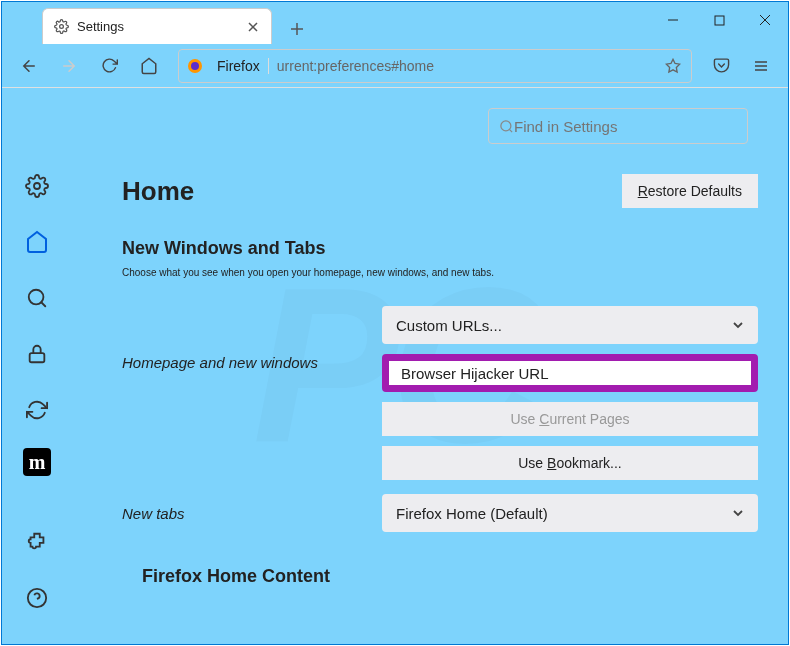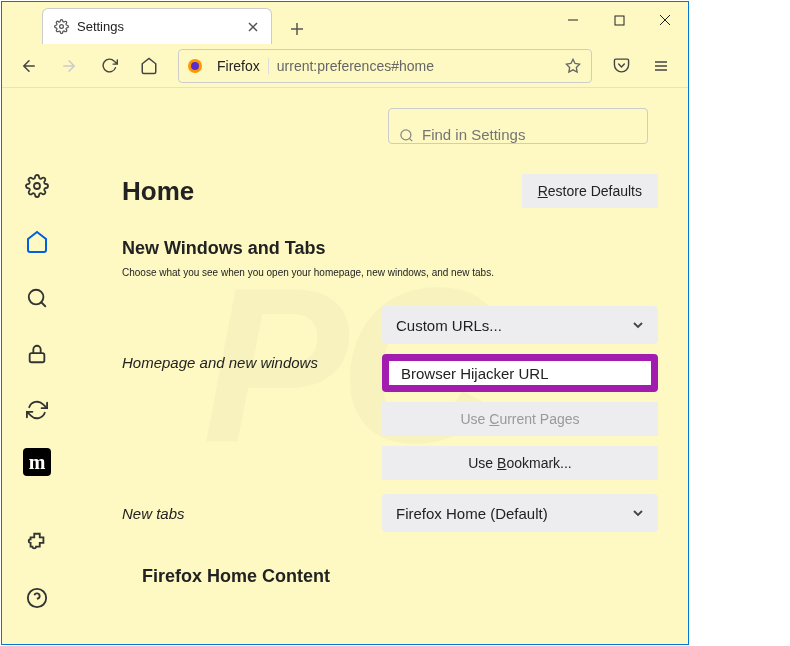--- a/index.html
+++ b/index.html
@@ -1,18 +1,18 @@
 <!DOCTYPE html>
 <html><head>
 <meta charset="utf-8">
 <style>
 * { margin: 0; padding: 0; box-sizing: border-box; font-family: -apple-system, BlinkMacSystemFont, "Segoe UI", sans-serif; }
 body { background: #fff; width: 790px; height: 646px; overflow: hidden; position: relative; }
 
-.window { border: 1px solid #0078d4; width: 688px; height: 644px; margin: 1px; background: #fef9c3; display: flex; flex-direction: column; }
+.window { border: 1px solid #0078d4; width: 788px; height: 644px; margin: 1px; background: #7dd3fc; display: flex; flex-direction: column; }
 
 .titlebar { height: 42px; display: flex; align-items: flex-start; }
 .tab-strip { display: flex; align-items: flex-end; padding-left: 40px; padding-top: 6px; }
 .tab { background: #fff; border: 1px solid #ccc; border-bottom: none; border-radius: 6px 6px 0 0; width: 230px; height: 36px; display: flex; align-items: center; padding: 0 10px; gap: 8px; }
 .tab-icon { width: 16px; height: 16px; display: flex; align-items: center; justify-content: center; }
 .tab-title { flex: 1; font-size: 13px; color: #222; }
 .tab-close { width: 16px; height: 16px; display: flex; align-items: center; justify-content: center; color: #555; cursor: pointer; }
 .new-tab { width: 30px; height: 30px; display: flex; align-items: center; justify-content: center; margin-left: 10px; margin-top: 3px; color: #555; }
 .win-controls { margin-left: auto; display: flex; }
 .win-btn { width: 46px; height: 36px; display: flex; align-items: center; justify-content: center; color: #222; }
@@ -26,21 +26,21 @@
 .addr-star { width: 20px; height: 20px; display: flex; align-items: center; justify-content: center; color: #666; }
 
 .content { flex: 1; display: flex; overflow: hidden; position: relative; }
 .sidebar { width: 70px; display: flex; flex-direction: column; align-items: center; padding-top: 80px; gap: 20px; }
 .side-icon { width: 36px; height: 36px; display: flex; align-items: center; justify-content: center; color: #333; border-radius: 4px; }
 .side-icon.active { color: #0060df; }
 .side-icon.m-box { background: #000; color: #fff; font-family: Georgia, serif; font-weight: bold; font-size: 20px; width: 28px; height: 28px; }
 
 .main { flex: 1; padding: 20px 30px 0 50px; overflow: hidden; }
 .search-wrap { display: flex; justify-content: flex-end; margin-bottom: 30px; margin-right: 10px; }
-.search-box { width: 260px; height: 36px; border: 1px solid #ccc; border-radius: 4px; display: flex; align-items: flex-end; padding: 0 10px; gap: 8px; color: #888; }
+.search-box { width: 260px; height: 36px; border: 1px solid #ccc; border-radius: 4px; display: flex; align-items: center; padding: 0 10px; gap: 0; color: #888; }
 .search-box input { border: none; outline: none; flex: 1; font-size: 15px; color: #222; background: transparent; }
 
 .header-row { display: flex; justify-content: space-between; align-items: center; margin-bottom: 30px; }
 .page-title { font-size: 26px; font-weight: 600; color: #222; }
 .btn { background: #ededf0; border: none; padding: 9px 16px; font-size: 14px; color: #222; border-radius: 0; cursor: pointer; }
 
 .section-title { font-size: 18px; font-weight: 600; margin-bottom: 8px; color: #222; }
 .desc { font-size: 10px; color: #222; margin-bottom: 28px; }
 
 .row { display: flex; align-items: center; margin-bottom: 14px; }

